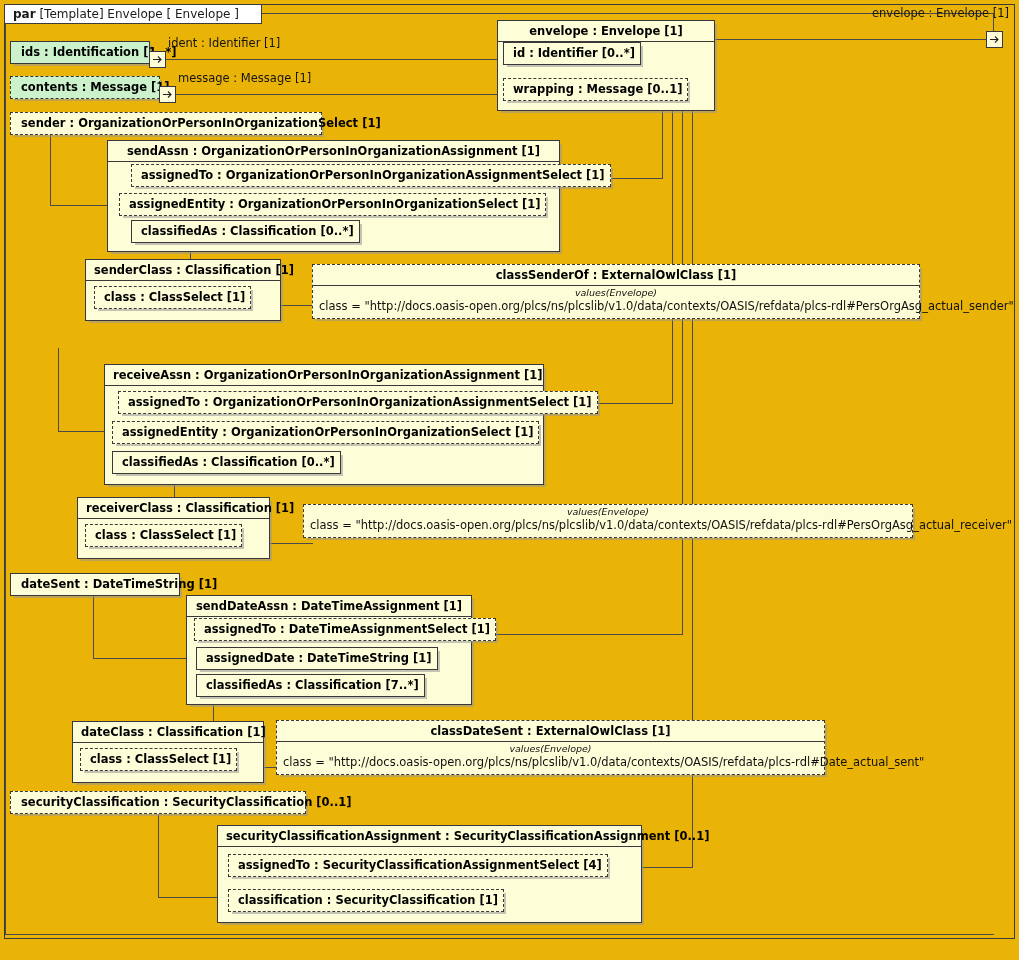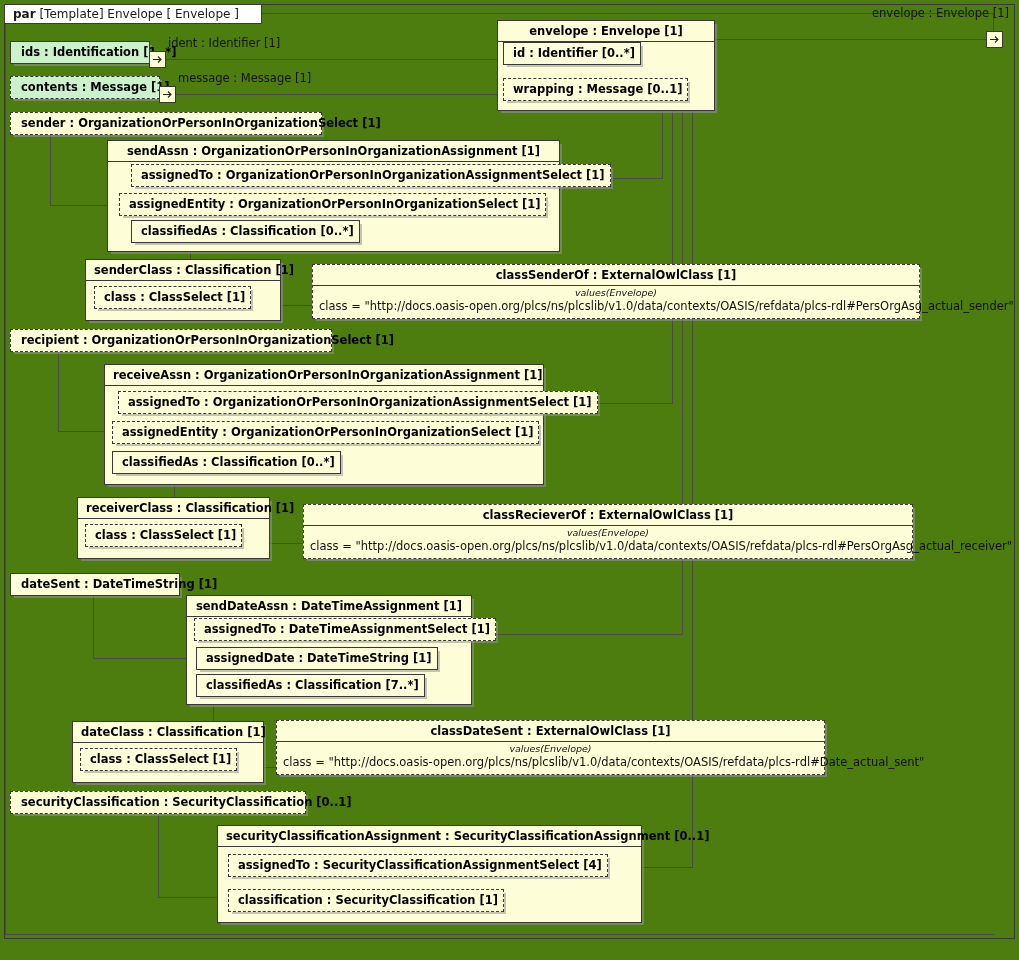--- a/index.html
+++ b/index.html
@@ -5,21 +5,21 @@
   * { box-sizing: border-box; }
   html, body {
     margin: 0; padding: 0;
     background: #ffffff;
     font-family: "DejaVu Sans", "Liberation Sans", sans-serif;
   }
   #canvas {
     position: relative;
     width: 1019px;
     height: 960px;
-    background: #4d7c0f;
+    background: #eab308;
     overflow: hidden;
   }
 
   
   .par-frame {
     position: absolute;
     left: 4px; top: 4px;
     width: 1011px; height: 935px;
     border: 1px solid #3a3a3a;
     background: transparent;
@@ -234,23 +234,20 @@
     <svg width="15" height="15" viewBox="0 0 15 15">
         <path d="M3 7.5 H11 M8 4.5 L11 7.5 L8 10.5" stroke="#222" stroke-width="1.1" fill="none"></path>
       </svg>
   </div>
   <div class="edgelabel" style="left:178px; top:72px;">message : Message [1]</div>
 
   <div class="pin dashed" style="left:10px; top:112px; width:312px;">
     <span>sender : OrganizationOrPersonInOrganizationSelect [1]</span>
   </div>
 
-  <div class="pin dashed" style="left:10px; top:329px; width:322px;">
-    <span>recipient : OrganizationOrPersonInOrganizationSelect [1]</span>
-  </div>
 
   <div class="pin solid" style="left:10px; top:573px; width:170px;">
     <span>dateSent : DateTimeString [1]</span>
   </div>
 
   <div class="pin dashed" style="left:10px; top:791px; width:296px;">
     <span>securityClassification : SecurityClassification [0..1]</span>
   </div>
 
   <div class="node solid compo shadowed" style="left:497px; top:20px; width:218px; height:91px;">
@@ -312,21 +309,20 @@
   </div>
 
   <div class="node solid compo shadowed" style="left:77px; top:497px; width:193px; height:62px;">
     <div class="title left">receiverClass : Classification [1]</div>
   </div>
   <div class="slot dashed" style="left:85px; top:524px;">
     <span>class : ClassSelect [1]</span>
   </div>
 
   <div class="owl node dashed shadowed" style="left:303px; top:504px; width:610px;">
-    <div class="owl-title">classRecieverOf : ExternalOwlClass [1]</div>
     <div class="owl-vals">
       <span class="vtag">values(Envelope)</span>
       <span class="vline">class = "http://docs.oasis-open.org/plcs/ns/plcslib/v1.0/data/contexts/OASIS/refdata/plcs-rdl#PersOrgAsg_actual_receiver"</span>
     </div>
   </div>
 
   <div class="node solid compo shadowed" style="left:186px; top:595px; width:286px; height:110px;">
     <div class="title">sendDateAssn : DateTimeAssignment [1]</div>
   </div>
   <div class="slot dashed" style="left:194px; top:618px;">

